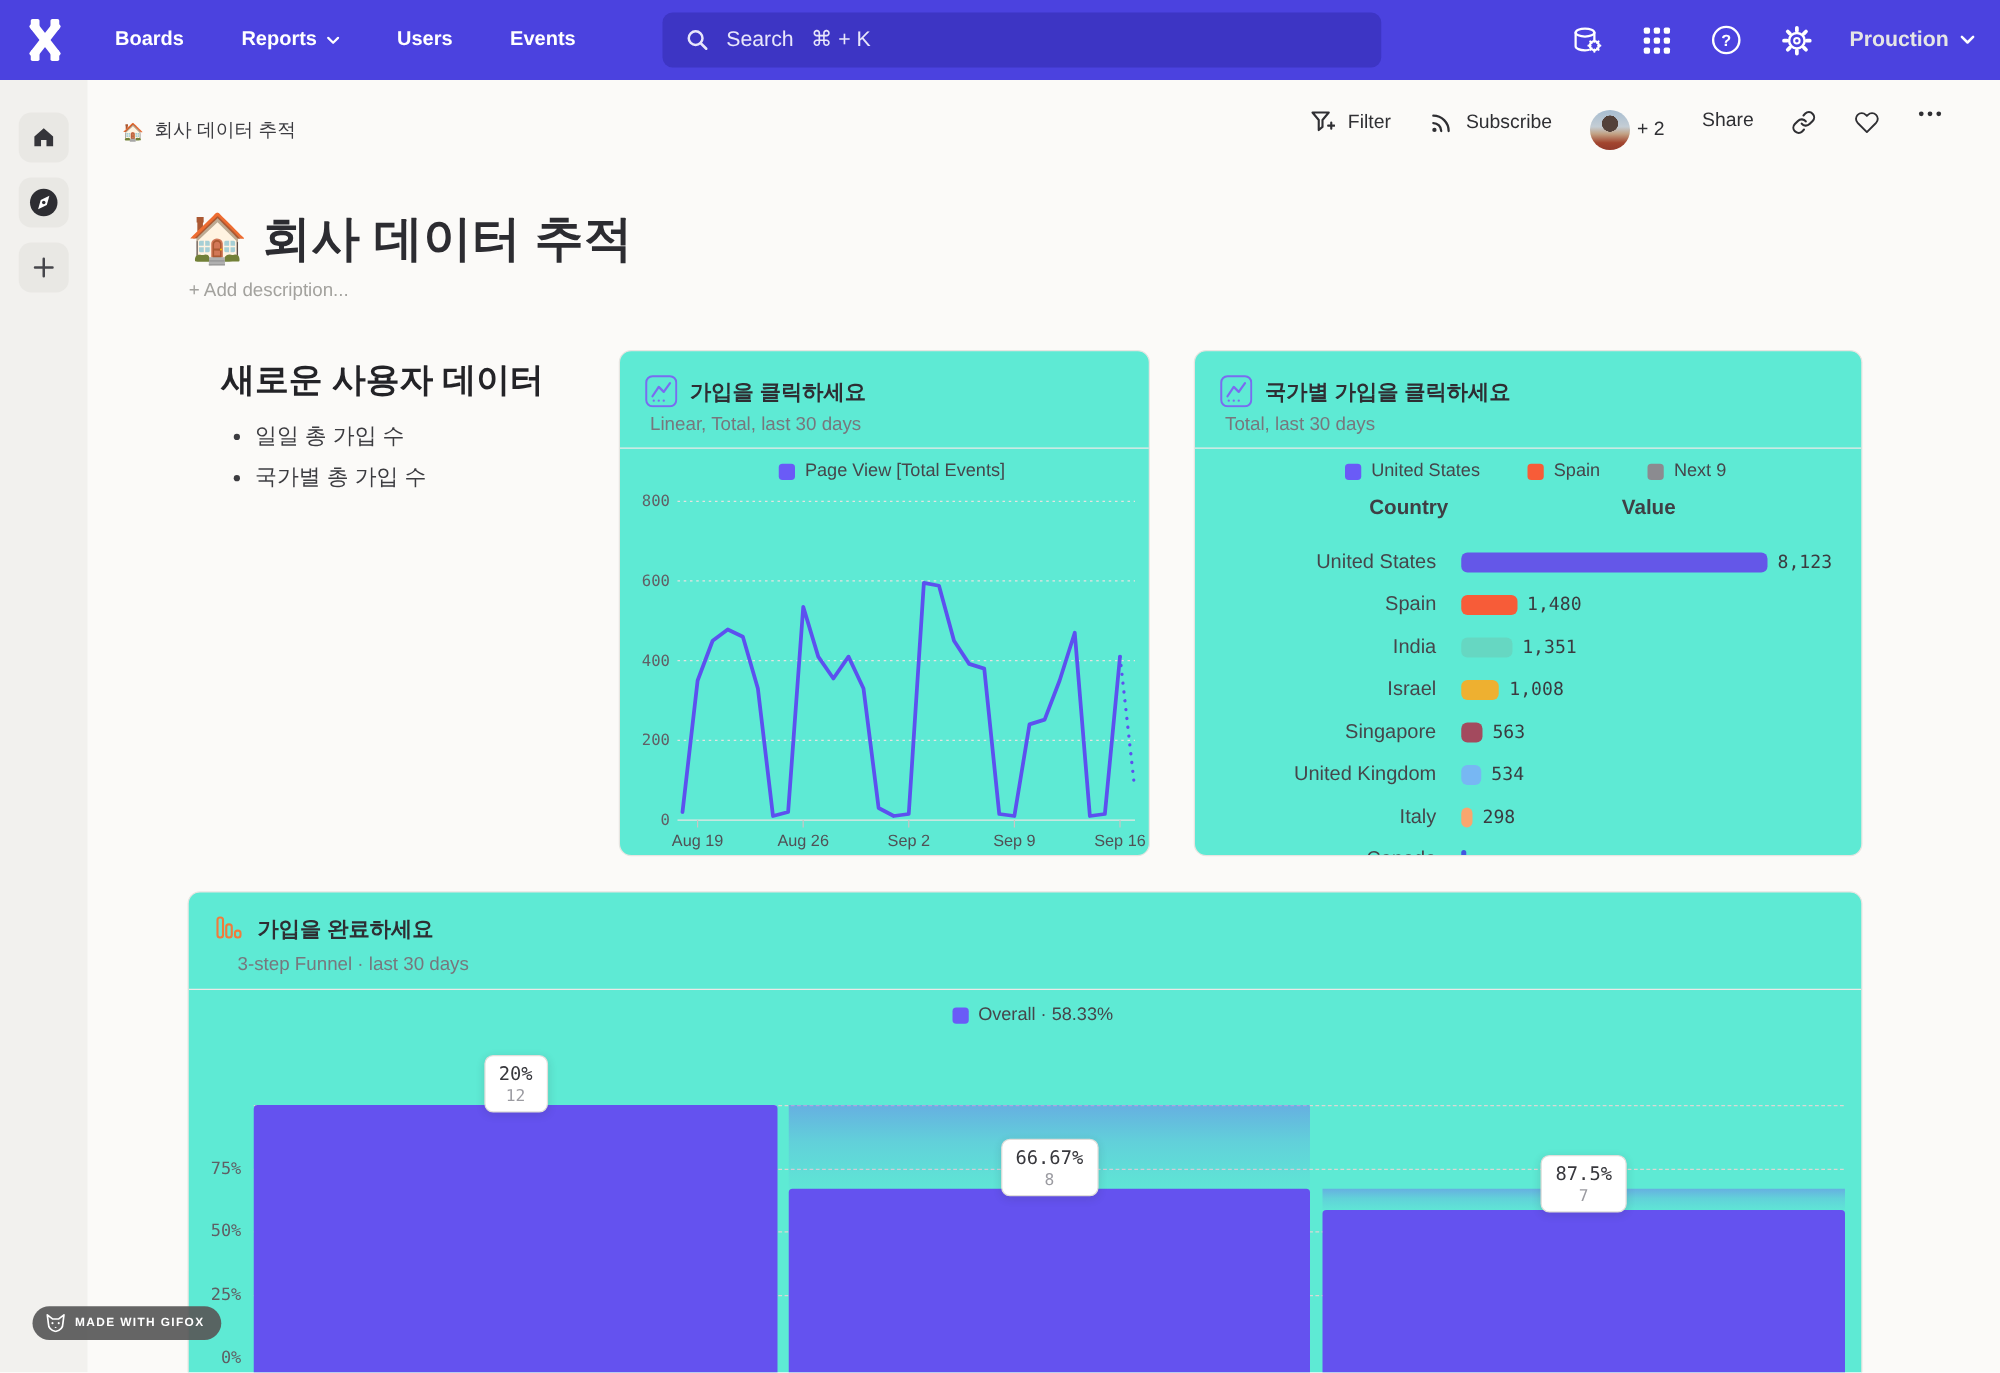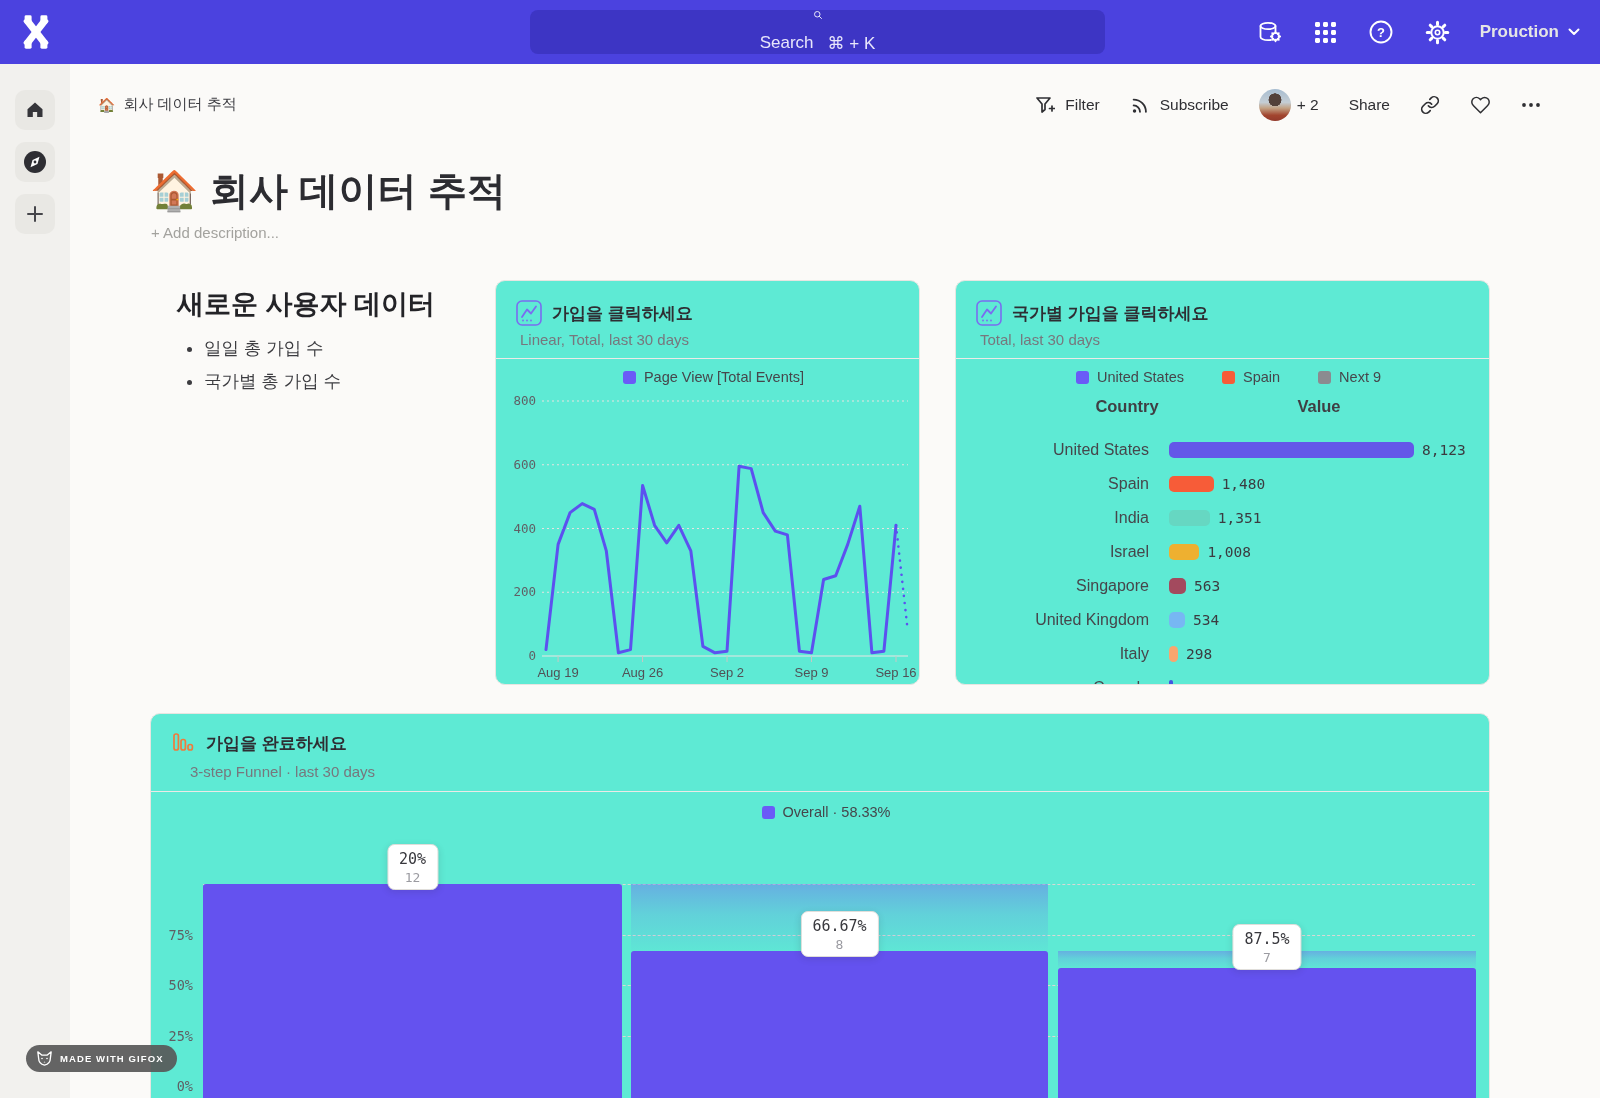--- a/index.html
+++ b/index.html
@@ -6,36 +6,36 @@
   body{font-family:"Liberation Sans","DejaVu Sans",sans-serif;-webkit-font-smoothing:antialiased;}
   #app{position:relative;width:1600px;height:1098px;background:#fbfaf8;overflow:hidden;}
   .mono{font-family:"DejaVu Sans Mono",monospace;}
 
   
   .nav{position:absolute;top:0;left:0;width:1600px;height:64px;background:#4b42df;z-index:20;}
   .logo{position:absolute;left:17px;top:13px;width:38px;height:38px;cursor:pointer;}
   .nav-items{position:absolute;left:92px;top:0;height:64px;display:flex;align-items:center;gap:46px;}
   .nav-item{color:#fff;font-size:16px;font-weight:600;display:flex;align-items:center;gap:7px;cursor:pointer;}
   .search{position:absolute;left:530px;top:10px;width:575px;height:44px;background:#3d35c4;border-radius:8px;
-          display:flex;align-items:center;padding:0 18px;box-sizing:border-box;gap:13px;cursor:text;flex-direction:column;}
+          display:flex;align-items:center;padding:0 18px;box-sizing:border-box;gap:13px;cursor:text;}
   .search-text{color:#e8e6fb;font-size:17px;display:flex;gap:14px;}
   .nav-right{position:absolute;right:20px;top:0;height:64px;display:flex;align-items:center;gap:29px;}
   .nav-icon{width:27px;height:27px;display:flex;align-items:center;justify-content:center;cursor:pointer;}
   .project{display:flex;align-items:center;gap:9px;color:#e5e5e5;font-size:17px;font-weight:600;cursor:pointer;}
 
   
   .rail{position:absolute;top:64px;left:0;width:70px;height:1034px;background:#f2f1ee;z-index:10;}
   .rail-btn{width:40px;height:40px;border-radius:10px;background:#e9e8e4;margin:0 auto 12px auto;
             display:flex;align-items:center;justify-content:center;cursor:pointer;}
   .rail-btn:first-child{margin-top:26px;}
   .rail-expand{position:absolute;left:20px;top:1044px;cursor:pointer;}
 
   
   .crumb{position:absolute;left:98px;top:95px;font-size:15px;color:#3b3b40;display:flex;gap:8px;align-items:center;}
-  .actions{position:absolute;right:59px;top:88px;height:34px;display:flex;align-items:center;gap:30px;}
+  .actions{position:absolute;right:46px;top:88px;height:34px;display:flex;align-items:flex-start;gap:30px;}
   .act-btn{display:flex;align-items:center;gap:10px;font-size:15.5px;color:#2f2f33;cursor:pointer;}
   .avatar-group{display:flex;align-items:center;gap:6px;cursor:pointer;}
   .avatar{width:32px;height:32px;border-radius:50%;
      background:
        radial-gradient(circle at 50% 34%, #53413a 0 24%, rgba(0,0,0,0) 25%),
        linear-gradient(180deg,#a7bdd1 0%,#c4cdd4 42%,#c2a183 60%,#a2452f 82%,#933a2c 100%);}
   .plus2{font-size:15.5px;color:#2f2f33;}
 
   
   .page-title{position:absolute;left:150px;top:164px;font-size:39px;font-weight:700;color:#2c2c31;letter-spacing:.2px;}
@@ -95,20 +95,37 @@
         <g fill="#ffffff">
           <rect x="10.6" y="1.5" width="4.8" height="23" rx="1" transform="rotate(38 13 13)"></rect>
           <rect x="10.6" y="1.5" width="4.8" height="23" rx="1" transform="rotate(-38 13 13)"></rect>
           <rect x="5.2" y="1.5" width="4.8" height="6" rx="1"></rect>
           <rect x="16" y="1.5" width="4.8" height="6" rx="1"></rect>
           <rect x="5.2" y="18.5" width="4.8" height="6" rx="1"></rect>
           <rect x="16" y="18.5" width="4.8" height="6" rx="1"></rect>
         </g>
       </svg>
     </div>
+    <nav class="nav-items" id="nav-items">
+        <div class="nav-item">
+          <span>Boards</span>
+        </div>
+        <div class="nav-item">
+          <span>Reports</span>
+          <svg width="11" height="7" viewBox="0 0 12 8">
+            <polyline points="1.5,1.5 6,6 10.5,1.5" fill="none" stroke="#ffffff" stroke-width="2" stroke-linecap="round" stroke-linejoin="round"></polyline>
+          </svg>
+        </div>
+        <div class="nav-item">
+          <span>Users</span>
+        </div>
+        <div class="nav-item">
+          <span>Events</span>
+        </div>
+      </nav>
     <div class="search">
       <svg width="20" height="20" viewBox="0 0 20 20">
         <circle cx="8.5" cy="8.5" r="5.5" fill="none" stroke="#e8e6fb" stroke-width="2"></circle>
         <line x1="12.8" y1="12.8" x2="17" y2="17" stroke="#e8e6fb" stroke-width="2" stroke-linecap="round"></line>
       </svg>
       <span class="search-text">
         <span>Search</span>
         <span>⌘ + K</span>
       </span>
     </div>

